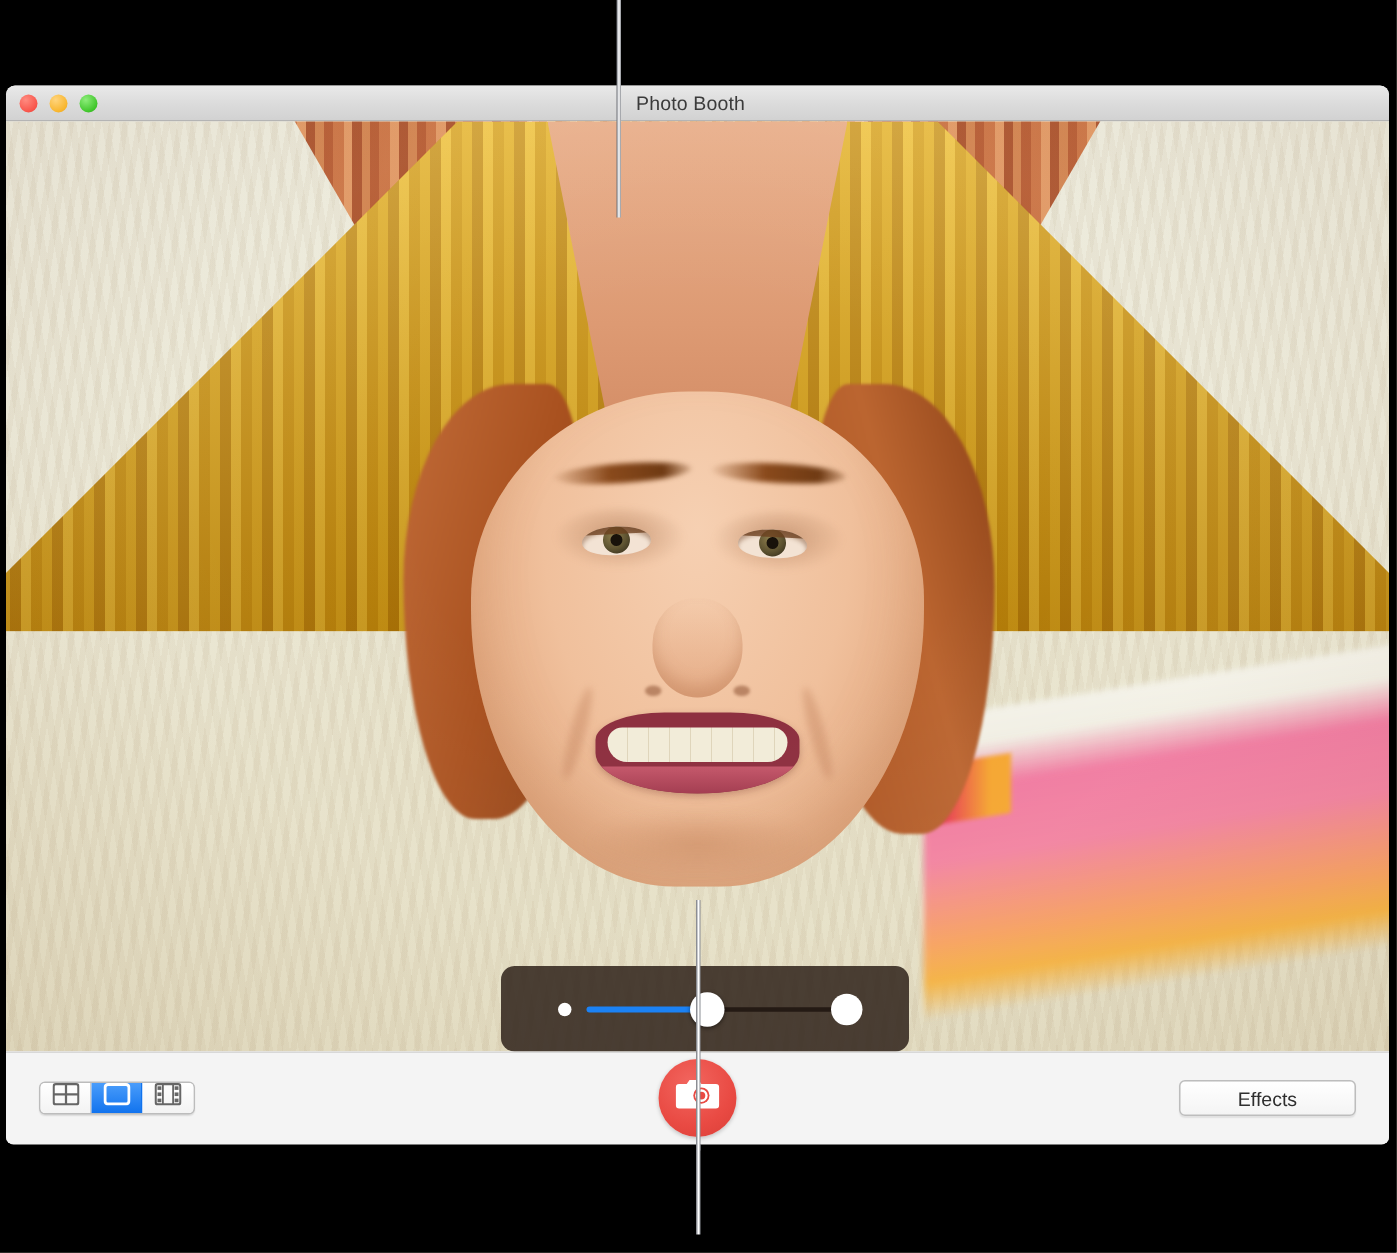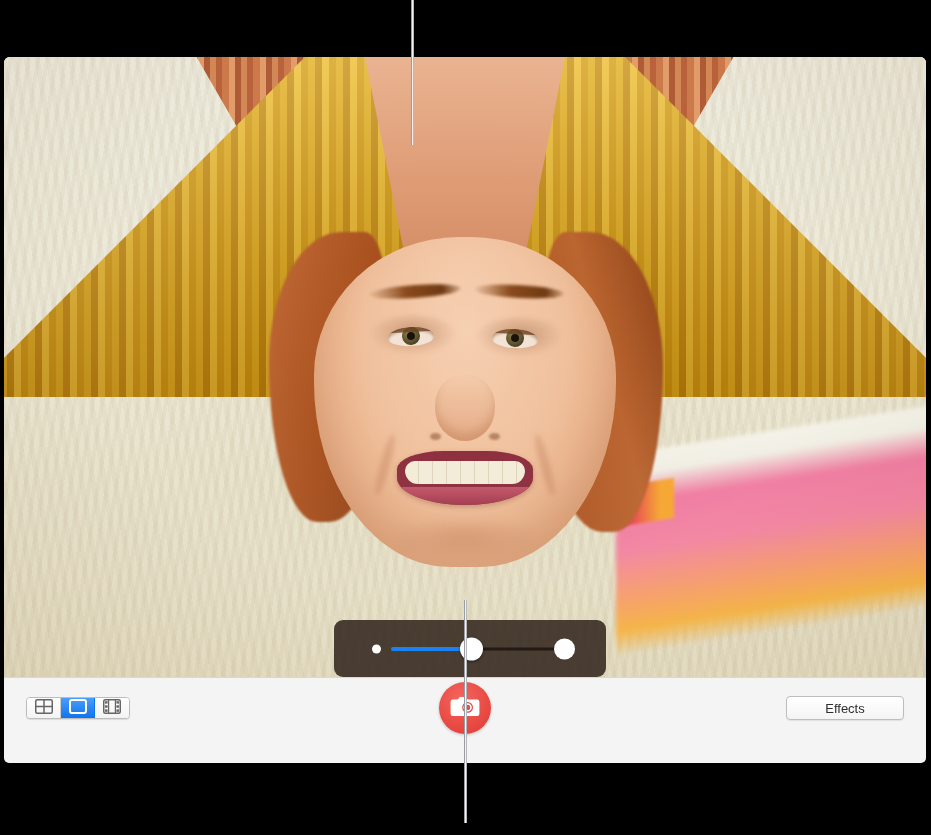--- a/index.html
+++ b/index.html
@@ -527,20 +527,28 @@
 </style>
 </head>
 <body>
 
 <div id="root">
 
   <div id="callout-top" class="callout-line"></div>
 
   <div id="window">
 
+    <div id="titlebar">
+      <div id="traffic-lights">
+        <span class="tl-dot" id="close-button"></span>
+        <span class="tl-dot" id="minimize-button"></span>
+        <span class="tl-dot" id="zoom-button"></span>
+      </div>
+      <div id="window-title">Photo Booth</div>
+    </div>
 
     <div id="preview">
 
       <div class="layer" id="bg-base"></div>
       <div class="layer" id="rays-left"></div>
       <div class="layer" id="rays-right"></div>
 
       <div id="pink-top-white" class="layer"></div>
       <div id="pink-block" class="layer"></div>
       <div id="pink-accent" class="layer"></div>

